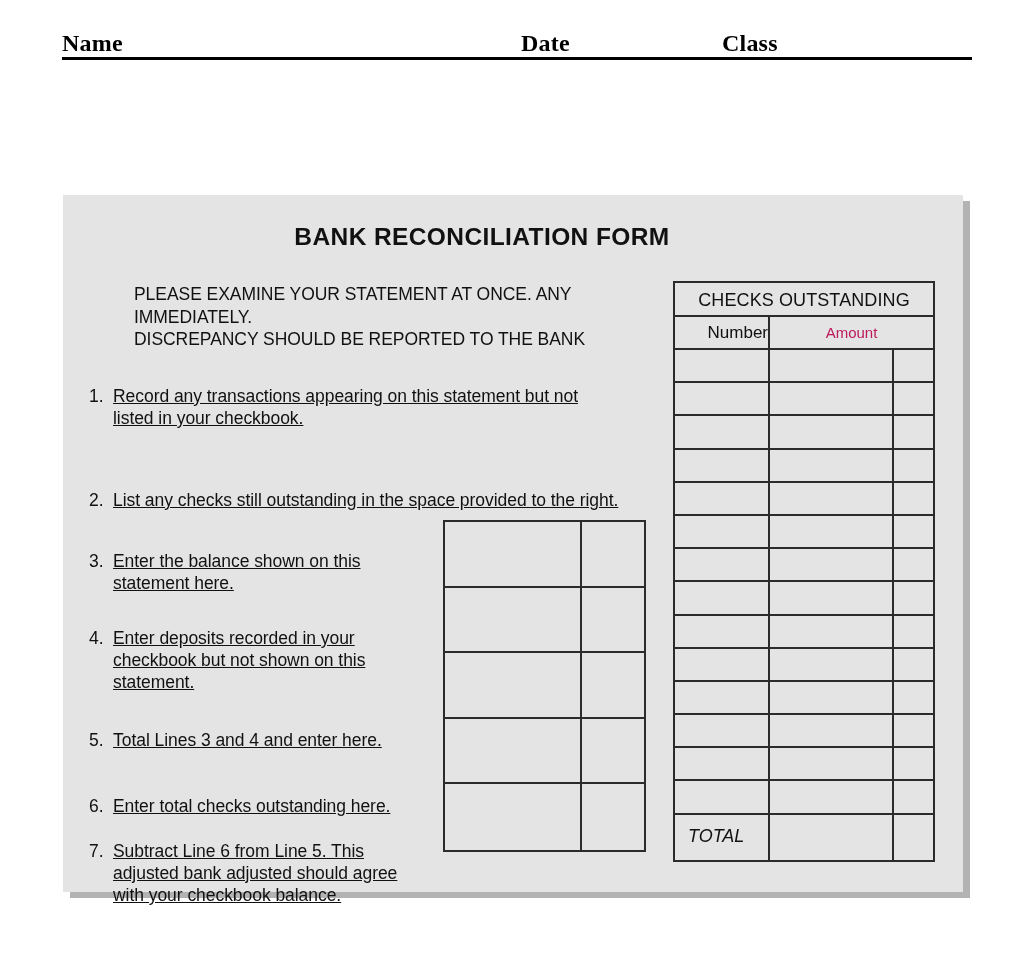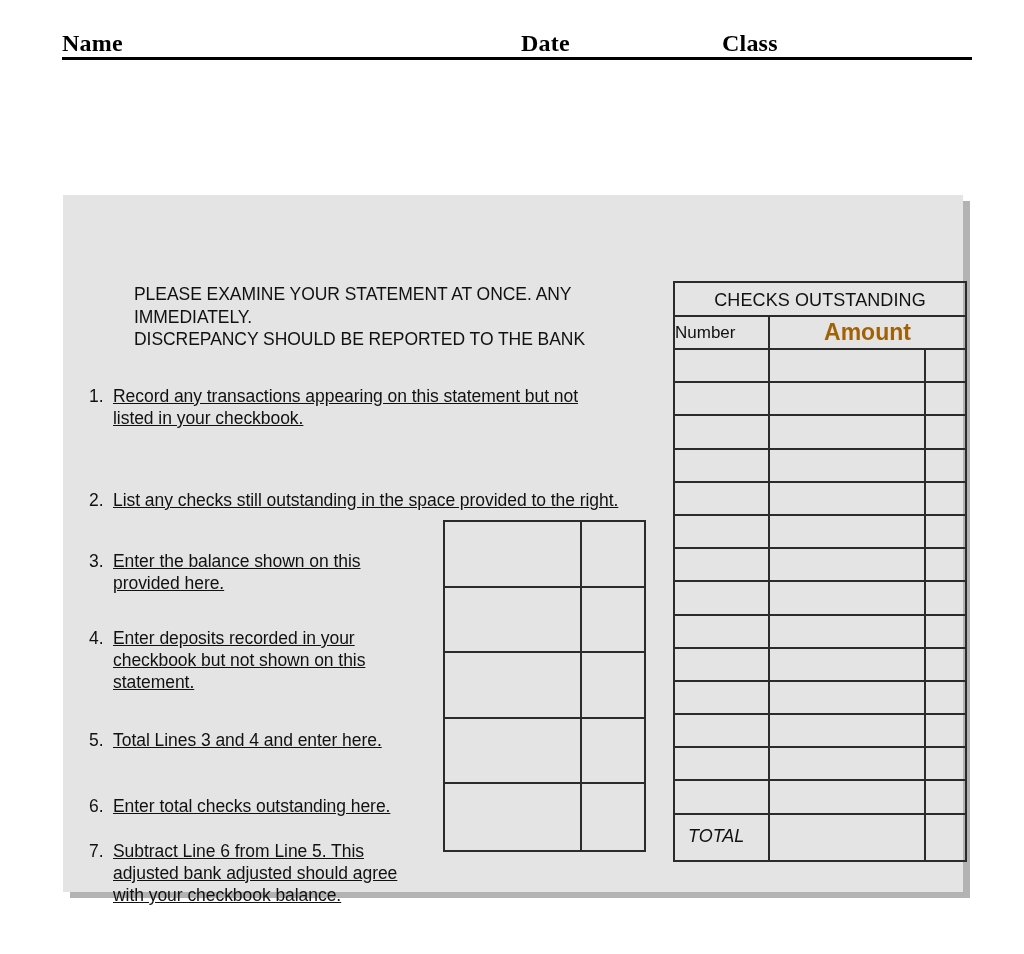--- a/index.html
+++ b/index.html
@@ -151,21 +151,21 @@
   .amount-cell-cents {
     flex: 1 1 auto;
     box-sizing: border-box;
   }
 
   
   .checks-table {
     position: absolute;
     left: 610px;
     top: 86px;
-    width: 294px;
+    width: 262px;
     border: 2px solid #2b2b2b;
     box-sizing: border-box;
   }
   .ct-title {
     height: 34px;
     line-height: 34px;
     text-align: center;
     font-size: 18px;
     color: #111111;
     border-bottom: 2px solid #2b2b2b;
@@ -176,32 +176,31 @@
     display: flex;
     height: 33px;
     border-bottom: 2px solid #2b2b2b;
     box-sizing: border-box;
   }
   .ct-colheads .ch-number {
     flex: 0 0 95px;
     border-right: 2px solid #2b2b2b;
     box-sizing: border-box;
     line-height: 31px;
-    text-align: left;
+    text-align: right;
     font-size: 17px;
     color: #111111;
   }
   .ct-colheads .ch-amount {
     flex: 1 1 auto;
     box-sizing: border-box;
     line-height: 31px;
     text-align: center;
-    font-size: 23px;
-    color: #a16207;
-    font-weight: bold;
+    font-size: 15px;
+    color: #be185d;
   }
   .ct-row {
     display: flex;
     height: 33.2px;
     border-bottom: 2px solid #2b2b2b;
     box-sizing: border-box;
   }
   .ct-row .c-number {
     flex: 0 0 95px;
     border-right: 2px solid #2b2b2b;
@@ -247,20 +246,21 @@
 <div class="page-header">
   <div class="hdr-label hdr-name">Name</div>
   <div class="hdr-label hdr-date">Date</div>
   <div class="hdr-label hdr-class">Class</div>
 </div>
 <div class="header-rule"></div>
 
 <div class="card-shadow"></div>
 <div class="card">
 
+  <div class="form-title">BANK RECONCILIATION FORM</div>
 
   <div class="left-col">
     <div class="notice">
       <div>PLEASE EXAMINE YOUR STATEMENT AT ONCE. ANY</div>
       <div>IMMEDIATELY.</div>
       <div>DISCREPANCY SHOULD BE REPORTED TO THE BANK</div>
     </div>
   </div>
 
   <div class="steps">
@@ -277,21 +277,21 @@
       <span class="num">2.</span>
       <span class="txt">
         <span>List any checks still outstanding in the space provided to the right.</span>
       </span>
     </div>
 
     <div class="step step-3">
       <span class="num">3.</span>
       <span class="txt">
         <span>Enter the balance shown on this</span>
-        <span>provided here.</span>
+        <span>statement here.</span>
       </span>
     </div>
 
     <div class="step step-4">
       <span class="num">4.</span>
       <span class="txt">
         <span>Enter deposits recorded in your</span>
         <span>checkbook but not shown on this</span>
         <span>statement.</span>
       </span>

